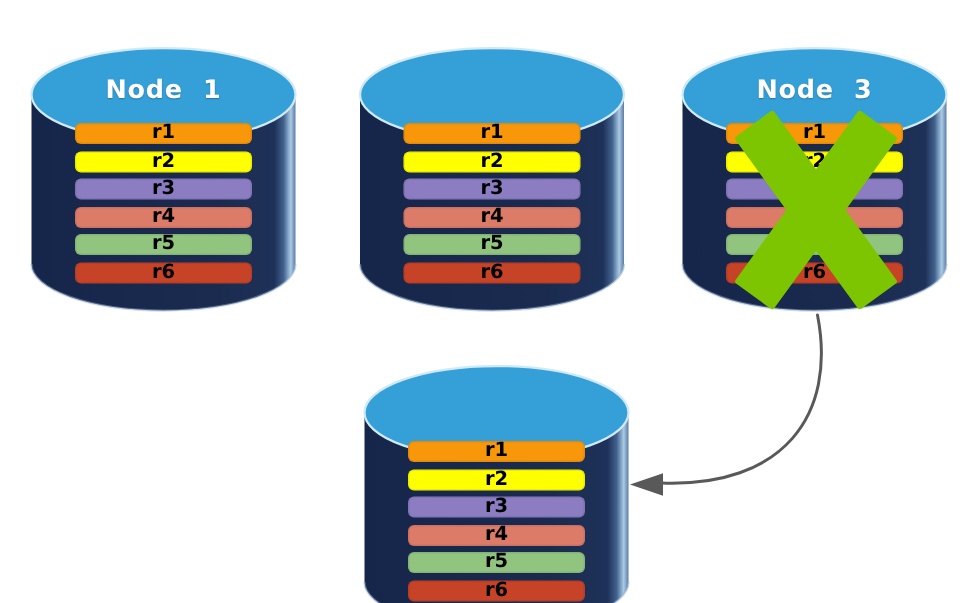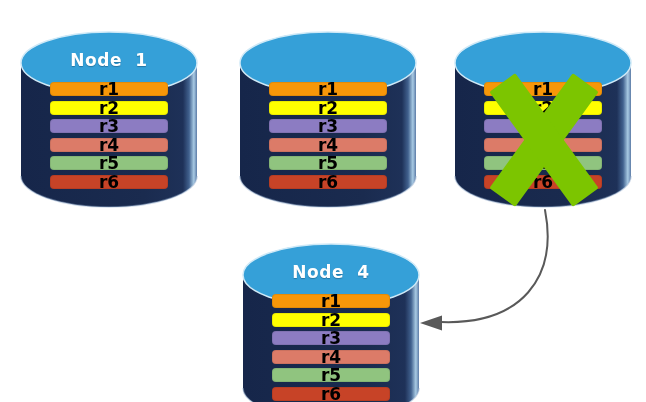--- a/index.html
+++ b/index.html
@@ -41,21 +41,21 @@
     position: absolute;
     left: 32px;
     top: 55px;
     width: 118px;
   }
   .row {
     height: 14px;
     margin-bottom: 4.5px;
     border-radius: 4px;
     color: var(--row-label-color, #000);
-    font-size: 17px;
+    font-size: 13px;
     font-weight: bold;
     line-height: 14px;
     text-align: center;
     box-shadow: inset 0 0 0 1px rgba(0,0,0,0.08);
   }
   .xmark {
     position: absolute;
     left: 36px;
     top: 44px;
     width: 112px;
@@ -142,20 +142,21 @@
   </div>
       <div class="node" style="left: 452px; top: 8px;">
     <svg class="cyl" viewBox="0 0 182 184">
 
       <path d="M 3 36 L 3 149 A 88 31 0 0 0 179 149 L 179 36 Z" fill="url(#cylGrad)"></path>
 
       <path d="M 3 149 A 88 31 0 0 0 179 149" fill="none" stroke="#8FA9C9" stroke-width="1.5" opacity="0.45"></path>
 
       <ellipse cx="91" cy="36" rx="88" ry="31" fill="#35A0D8" stroke="#CFE9F7" stroke-width="1.5"></ellipse>
     </svg>
+    <div class="node-label">Node 3</div>
     <div class="rows">
           <div class="row" style="background: rgb(247, 151, 9);">r1</div>
           <div class="row" style="background: rgb(255, 255, 0);">r2</div>
           <div class="row" style="background: rgb(140, 124, 194);">r3</div>
           <div class="row" style="background: rgb(220, 123, 104);">r4</div>
           <div class="row" style="background: rgb(144, 196, 127);">r5</div>
           <div class="row" style="background: rgb(199, 67, 39);">r6</div>
         </div>
     <div class="xmark">
       <div class="xbar a"></div>
@@ -164,21 +165,20 @@
   </div>
       <div class="node" style="left: 240px; top: 220px;">
     <svg class="cyl" viewBox="0 0 182 184">
 
       <path d="M 3 36 L 3 149 A 88 31 0 0 0 179 149 L 179 36 Z" fill="url(#cylGrad)"></path>
 
       <path d="M 3 149 A 88 31 0 0 0 179 149" fill="none" stroke="#8FA9C9" stroke-width="1.5" opacity="0.45"></path>
 
       <ellipse cx="91" cy="36" rx="88" ry="31" fill="#35A0D8" stroke="#CFE9F7" stroke-width="1.5"></ellipse>
     </svg>
-    <div class="node-label">Node 4</div>
     <div class="rows">
           <div class="row" style="background: rgb(247, 151, 9);">r1</div>
           <div class="row" style="background: rgb(255, 255, 0);">r2</div>
           <div class="row" style="background: rgb(140, 124, 194);">r3</div>
           <div class="row" style="background: rgb(220, 123, 104);">r4</div>
           <div class="row" style="background: rgb(144, 196, 127);">r5</div>
           <div class="row" style="background: rgb(199, 67, 39);">r6</div>
         </div>
 
   </div>

